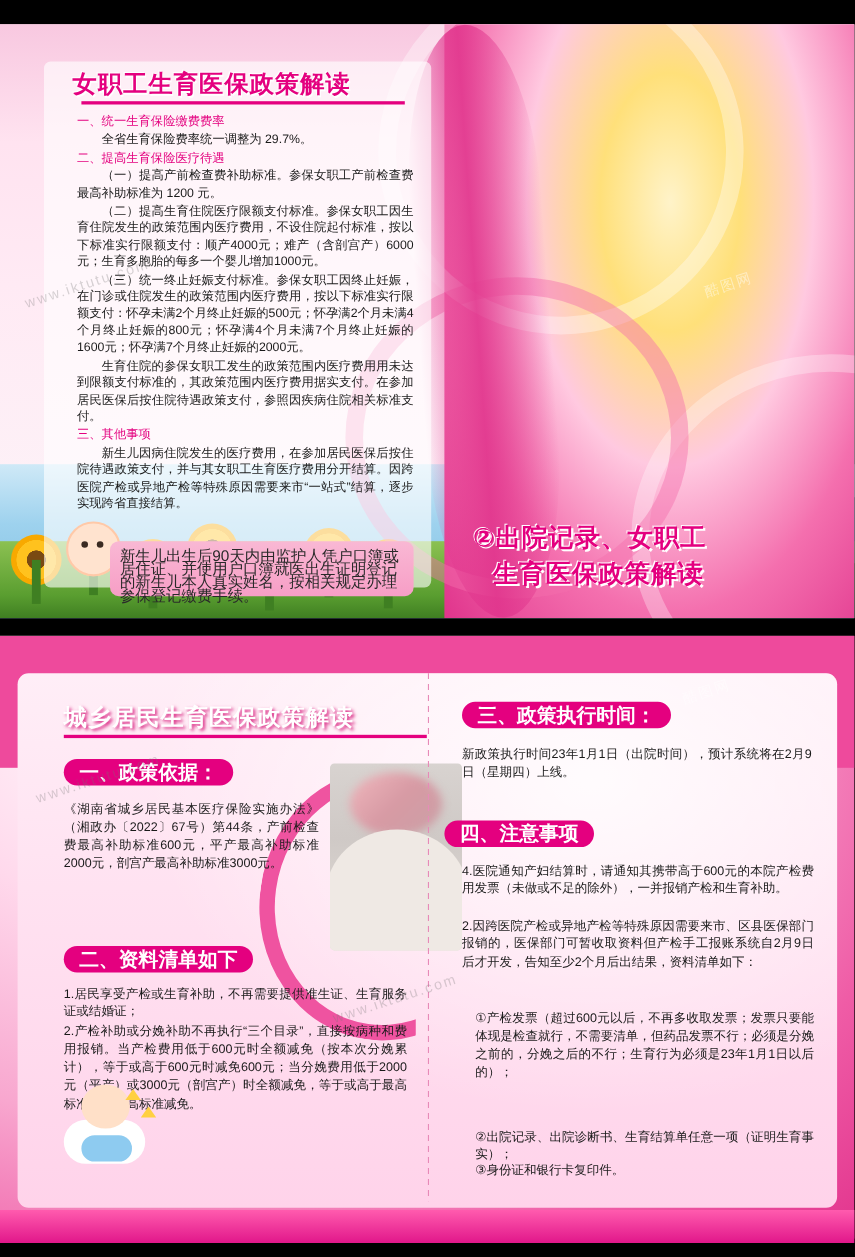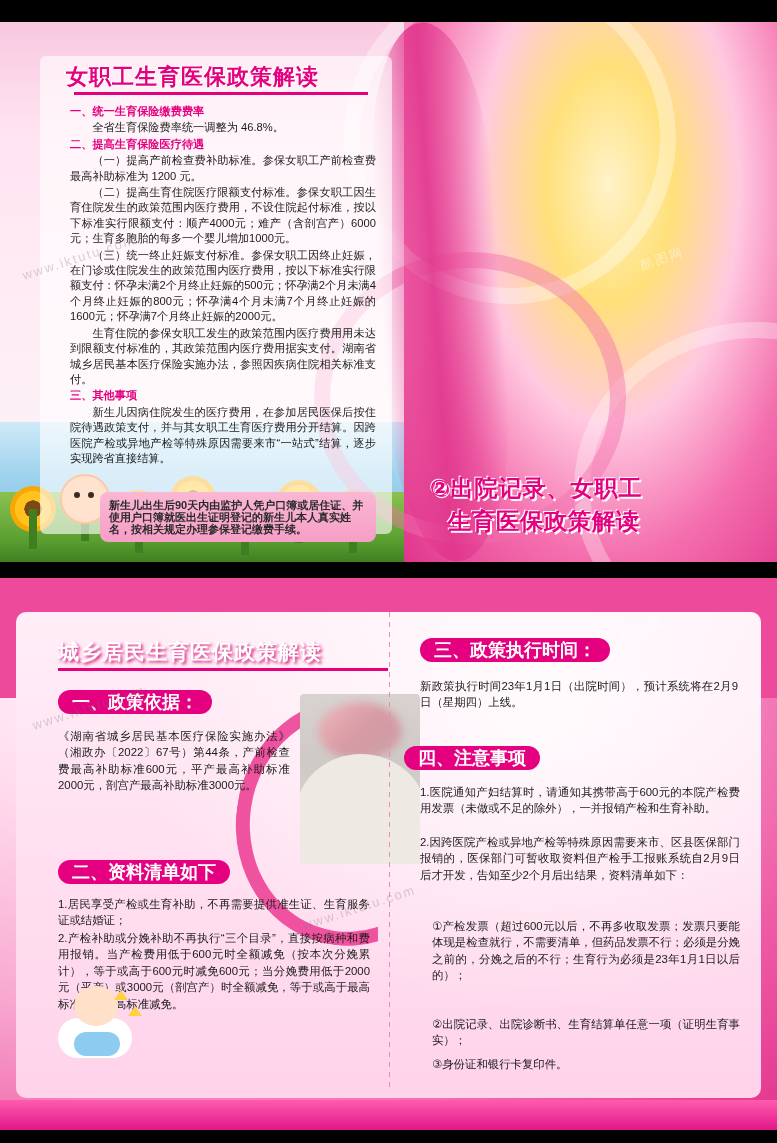--- a/index.html
+++ b/index.html
@@ -33,27 +33,27 @@
 
   
   .card{position:absolute;left:40px;top:34px;width:352px;height:478px;background:rgba(255,255,255,.62);
      border-radius:6px;}
   .t-title{position:absolute;left:66px;top:40px;width:310px;text-align:left;color:#e4007f;
      font-size:22px;font-weight:bold;letter-spacing:1px;
      text-shadow:1px 1px 0 #fff, -1px -1px 0 #fff;}
   .t-underline{position:absolute;left:74px;top:70px;width:294px;height:3px;background:#e4007f;}
   .t-body{position:absolute;left:70px;top:82px;width:306px;color:#1a1a1a;font-size:11.2px;line-height:15.4px;text-align:justify;}
   .t-body p{margin:0 0 1px 0;}
-  .hd{color:#e4007f;font-weight:bold;}
+  .hd{color:#e4007f;font-weight:normal;}
   .ind{text-indent:2em;}
 
   
   .note{position:absolute;left:100px;top:470px;width:276px;height:50px;border-radius:8px;
-     background:linear-gradient(180deg,#f9b8d4,#f79ec6);color:#2a2a2a;font-size:11px;line-height:12px;
-     padding:7px 9px;box-sizing:border-box;font-weight:bold;}
+     background:linear-gradient(180deg,#f9b8d4,#f79ec6);color:#2a2a2a;font-size:14px;line-height:12px;
+     padding:7px 9px;box-sizing:border-box;}
   .baby-ico{position:absolute;left:60px;top:452px;width:46px;height:46px;border-radius:50%;
      background:#ffe3cf;border:2px solid #ffc9a8;}
   .baby-ico:after{content:"";position:absolute;left:12px;top:16px;width:6px;height:6px;border-radius:50%;
      background:#3a2a22;box-shadow:14px 0 0 #3a2a22;}
 
   .big-title{position:absolute;left:430px;top:450px;width:330px;color:#e4007f;font-weight:bold;
      font-size:23px;line-height:33px;letter-spacing:1px;text-shadow:2px 2px 0 #fff,-1px -1px 0 #fff;}
 
   
   .bot-panel{position:absolute;left:0;top:578px;width:777px;height:548px;overflow:hidden;
@@ -125,26 +125,26 @@
 
     </div>
     <div class="magenta-wave"></div>
 
     <div class="card"></div>
     <div class="t-title">女职工生育医保政策解读</div>
     <div class="t-underline"></div>
 
     <div class="t-body">
       <p class="hd">一、统一生育保险缴费费率</p>
-      <p class="ind">全省生育保险费率统一调整为 46.8%。</p>
+      <p class="ind">全省生育保险费率统一调整为 29.7%。</p>
       <p class="hd">二、提高生育保险医疗待遇</p>
       <p class="ind">（一）提高产前检查费补助标准。参保女职工产前检查费最高补助标准为 1200 元。</p>
       <p class="ind">（二）提高生育住院医疗限额支付标准。参保女职工因生育住院发生的政策范围内医疗费用，不设住院起付标准，按以下标准实行限额支付：顺产4000元；难产（含剖宫产）6000元；生育多胞胎的每多一个婴儿增加1000元。</p>
       <p class="ind">（三）统一终止妊娠支付标准。参保女职工因终止妊娠，在门诊或住院发生的政策范围内医疗费用，按以下标准实行限额支付：怀孕未满2个月终止妊娠的500元；怀孕满2个月未满4个月终止妊娠的800元；怀孕满4个月未满7个月终止妊娠的1600元；怀孕满7个月终止妊娠的2000元。</p>
-      <p class="ind">生育住院的参保女职工发生的政策范围内医疗费用用未达到限额支付标准的，其政策范围内医疗费用据实支付。湖南省城乡居民基本医疗保险实施办法，参照因疾病住院相关标准支付。</p>
+      <p class="ind">生育住院的参保女职工发生的政策范围内医疗费用用未达到限额支付标准的，其政策范围内医疗费用据实支付。在参加居民医保后按住院待遇政策支付，参照因疾病住院相关标准支付。</p>
       <p class="hd">三、其他事项</p>
       <p class="ind">新生儿因病住院发生的医疗费用，在参加居民医保后按住院待遇政策支付，并与其女职工生育医疗费用分开结算。因跨医院产检或异地产检等特殊原因需要来市“一站式”结算，逐步实现跨省直接结算。</p>
     </div>
 
     <div class="baby-ico"></div>
     <div class="note">新生儿出生后90天内由监护人凭户口簿或居住证、并使用户口簿就医出生证明登记的新生儿本人真实姓名，按相关规定办理参保登记缴费手续。</div>
 
     <div class="big-title">
       <div>②出院记录、女职工</div>
       <div style="padding-left:18px">生育医保政策解读</div>
@@ -179,24 +179,24 @@
       <div class="star" style="left:80px;top:22px"></div>
     </div>
 
     <div class="pill" style="left:420px;top:60px">三、政策执行时间：</div>
     <div class="para" style="left:420px;top:100px;width:318px">新政策执行时间23年1月1日（出院时间），预计系统将在2月9日（星期四）上线。</div>
 
     <div class="pill" style="left:404px;top:168px">四、注意事项</div>
     <div class="baby3">
       <div class="head"></div>
     </div>
-    <div class="para" style="left:420px;top:206px;width:320px">1.医院通知产妇结算时，请通知其携带高于600元的本院产检费用发票（未做或不足的除外），一并报销产检和生育补助。</div>
+    <div class="para" style="left:420px;top:206px;width:320px">4.医院通知产妇结算时，请通知其携带高于600元的本院产检费用发票（未做或不足的除外），一并报销产检和生育补助。</div>
     <div class="para" style="left:420px;top:256px;width:320px">2.因跨医院产检或异地产检等特殊原因需要来市、区县医保部门报销的，医保部门可暂收取资料但产检手工报账系统自2月9日后才开发，告知至少2个月后出结果，资料清单如下：</div>
     <div class="para" style="left:432px;top:340px;width:308px">①产检发票（超过600元以后，不再多收取发票；发票只要能体现是检查就行，不需要清单，但药品发票不行；必须是分娩之前的，分娩之后的不行；生育行为必须是23年1月1日以后的）；</div>
-    <div class="para" style="left:432px;top:438px;width:308px">②出院记录、出院诊断书、生育结算单任意一项（证明生育事实）；</div>
+    <div class="para" style="left:432px;top:448px;width:308px">②出院记录、出院诊断书、生育结算单任意一项（证明生育事实）；</div>
     <div class="para" style="left:432px;top:478px;width:308px">③身份证和银行卡复印件。</div>
   </div>
 
   <div class="divider"></div>
   <div class="botbar"></div>
 
   <div class="wm dark" style="left:20px;top:250px;transform:rotate(-18deg)">www.iktutu.com</div>
   <div class="wm" style="left:640px;top:250px;transform:rotate(-18deg)">酷图网</div>
   <div class="wm dark" style="left:30px;top:700px;transform:rotate(-18deg)">www.iktutu.com</div>
   <div class="wm dark" style="left:300px;top:900px;transform:rotate(-18deg)">www.iktutu.com</div>

